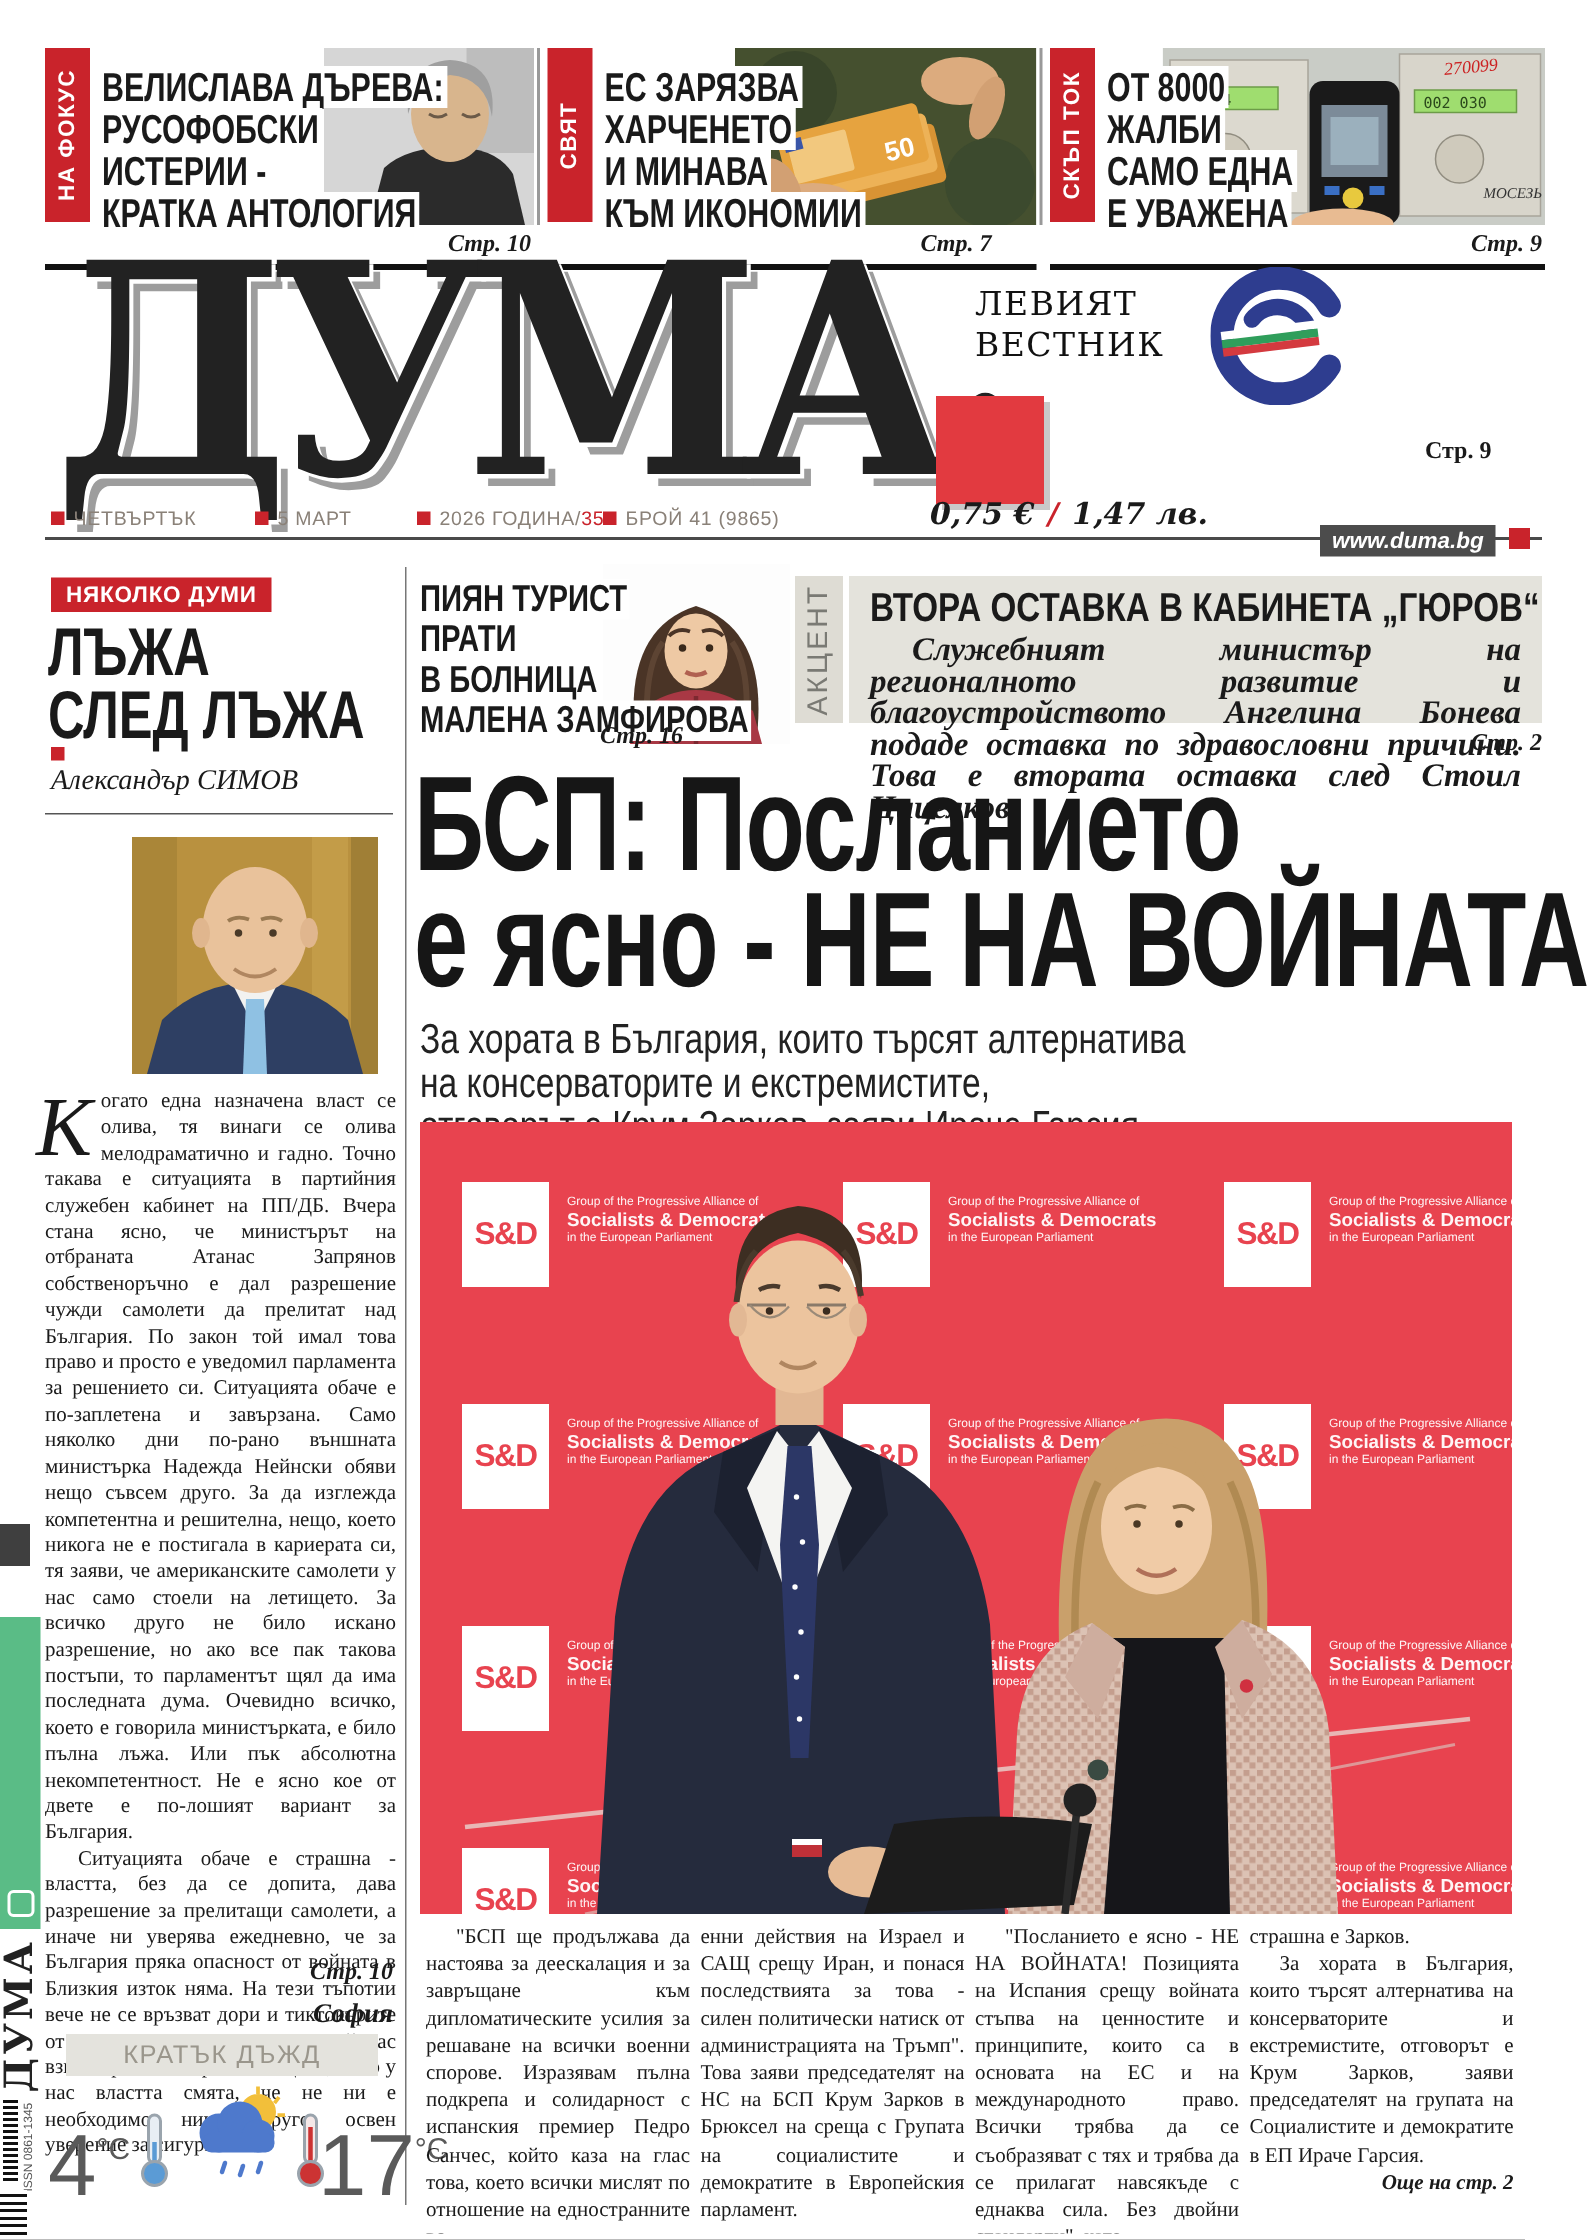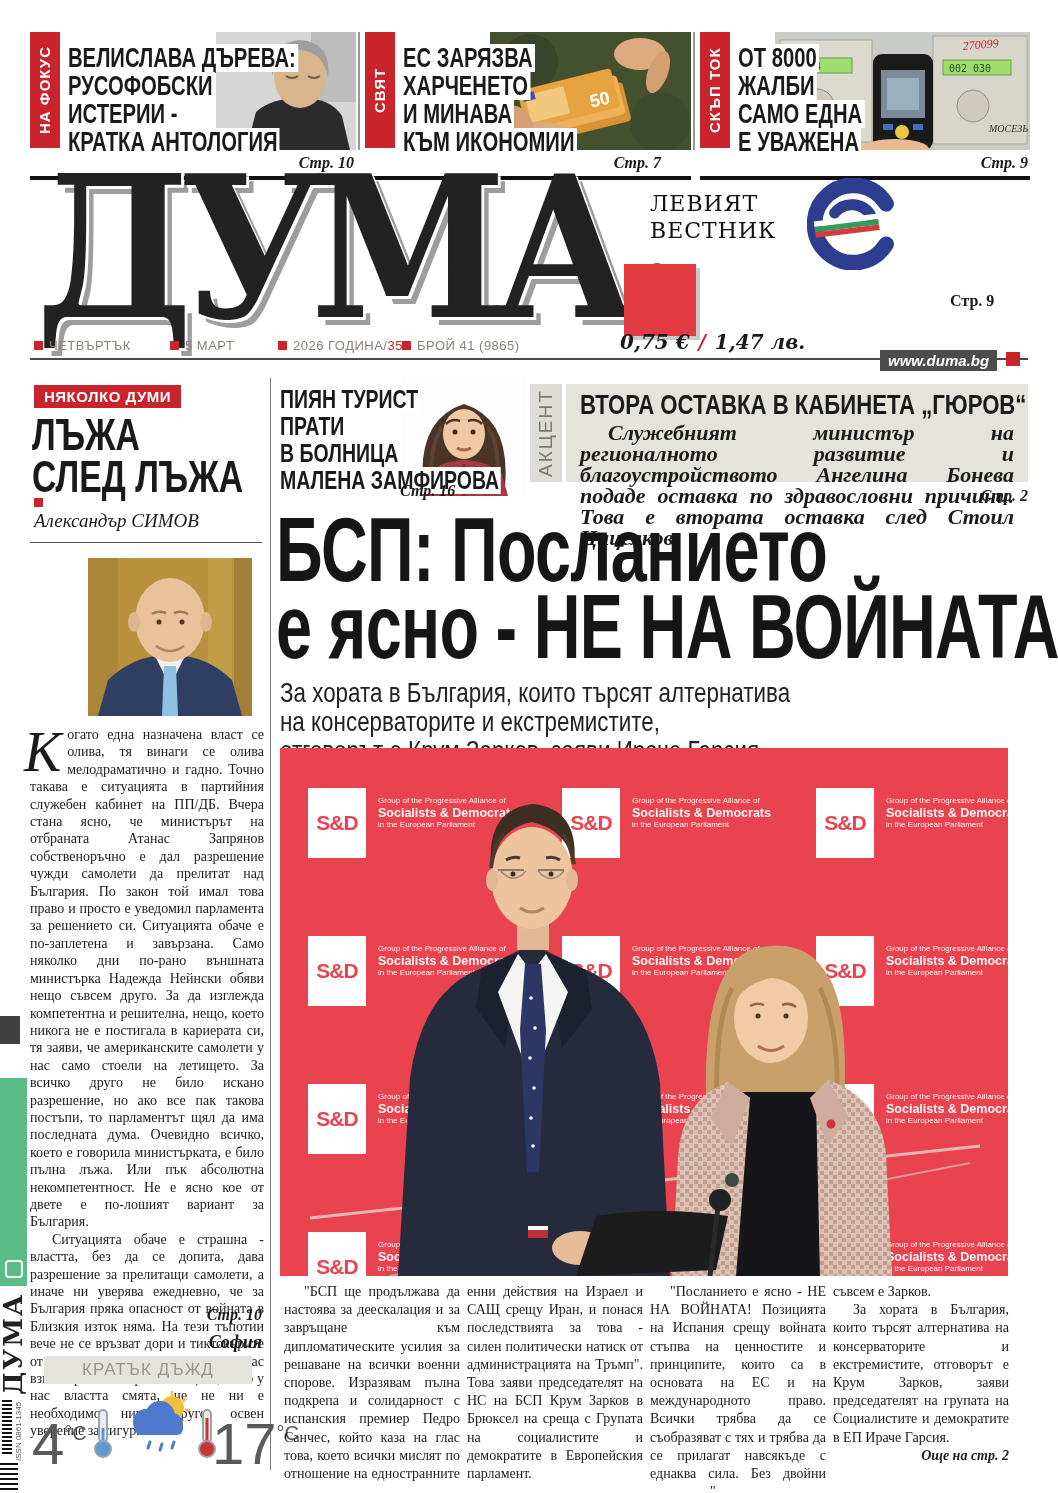--- a/index.html
+++ b/index.html
@@ -548,21 +548,21 @@
   <div class="bcol" style="left:284px;">
     <p class="ind">"БСП ще продължава да настоява за деескалация и за завръщане към дипломатическите усилия за решаване на всички военни спорове. Изразявам пълна подкрепа и солидарност с испанския премиер Педро Санчес, който каза на глас това, което всички мислят по отношение на едностранните во-</p>
   </div>
   <div class="bcol" style="left:467px;">
     <p>енни действия на Израел и САЩ срещу Иран, и понася последствията за това - силен политически натиск от администрацията на Тръмп". Това заяви председателят на НС на БСП Крум Зарков в Брюксел на среща с Групата на социалистите и демократите в Европейския парламент.</p>
   </div>
   <div class="bcol" style="left:650px;">
     <p class="ind">"Посланието е ясно - НЕ НА ВОЙНАТА! Позицията на Испания срещу войната стъпва на ценностите и принципите, които са в основата на ЕС и на международното право. Всички трябва да се съобразяват с тях и трябва да се прилагат навсякъде с еднаква сила. Без двойни стандарти", кате-</p>
   </div>
   <div class="bcol" style="left:833px;">
-    <p>съвсем е Зарков.</p>
+    <p>страшна е Зарков.</p>
     <p class="ind">За хората в България, които търсят алтернатива на консерваторите и екстремистите, отговорът е Крум Зарков, заяви председателят на групата на Социалистите и демократите в ЕП Ираче Гарсия.</p>
     <p class="more-ref">Още на стр. 2</p>
   </div>
 
   <div class="edge-darksq"></div>
   <div class="edge-green">
       <div class="ring"></div>
     </div>
   <div class="edge-duma">
       <span>ДУМА</span>

